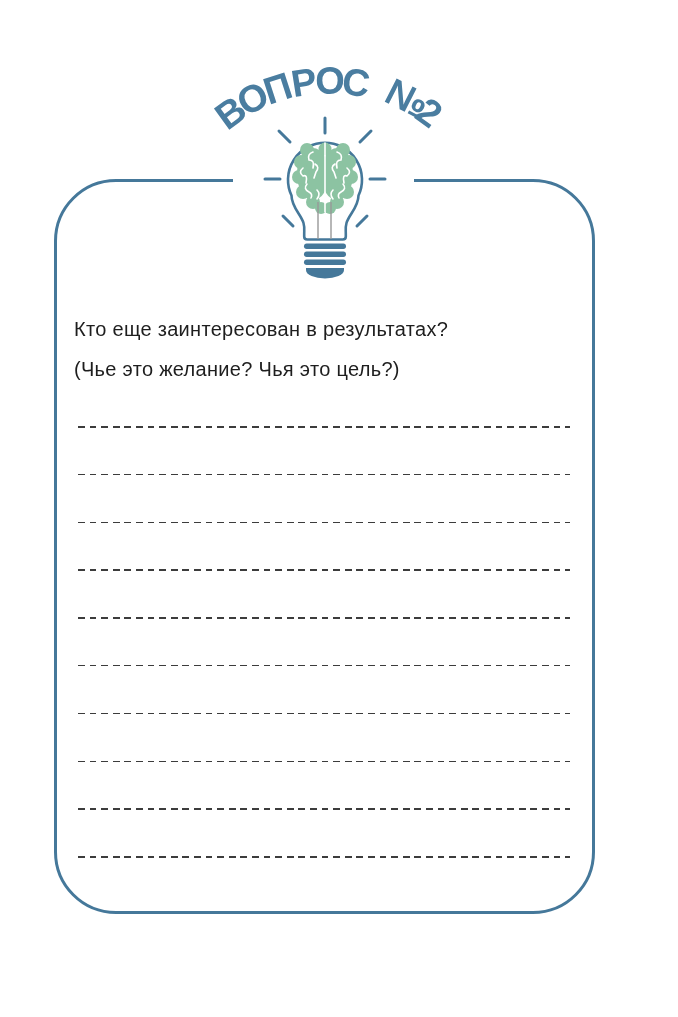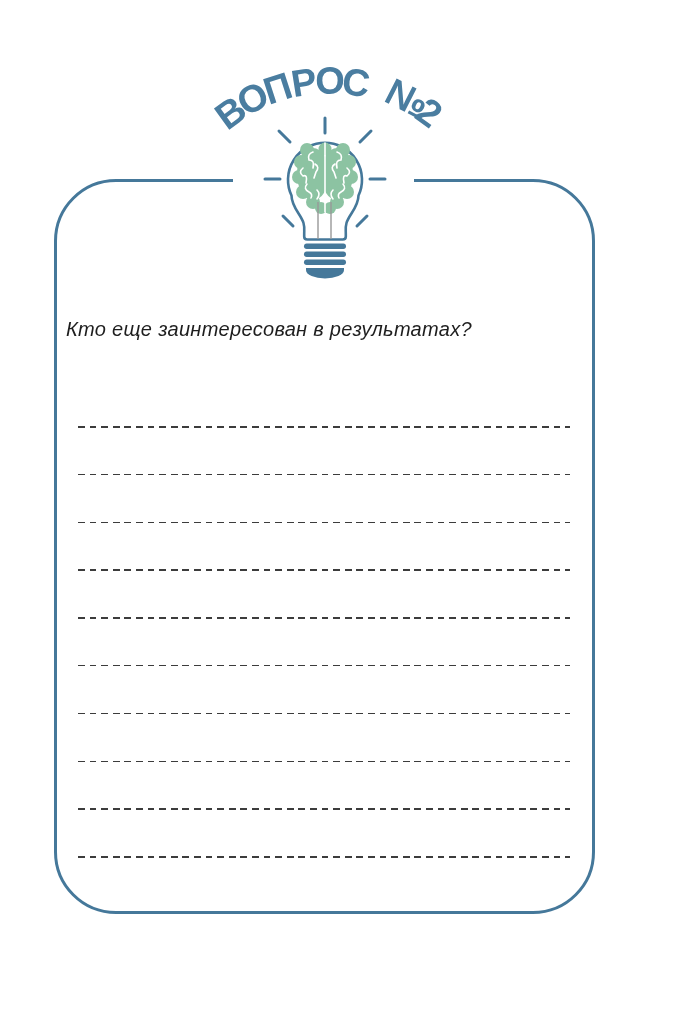--- a/index.html
+++ b/index.html
@@ -38,27 +38,26 @@
     background: var(--background, #ffffff);
   }
   .bulb { position: absolute; left: 235px; top: 112px; width: 180px; height: 170px; }
   .stroke-accent { stroke: var(--accent, #45789a); }
   .fill-accent   { fill: var(--accent, #45789a); }
   .fill-brain    { fill: var(--brain, #8cc3a2); }
   .stroke-wire   { stroke: var(--wire, #999999); }
 
   .question {
     position: absolute;
-    left: 66px; top: 309px;
+    left: 74px; top: 309px;
     width: 480px;
     font-size: 20px;
     line-height: 40px;
     letter-spacing: 0.3px;
     color: var(--text, #1e1e1e);
-    font-style: italic;
   }
   .answer-lines {
     position: absolute;
     left: 78px; top: 426px;
     width: 492px;
   }
   .answer-line {
     height: 1.5px;
     margin-bottom: 46.3px;
     background: repeating-linear-gradient(90deg,
@@ -146,20 +145,21 @@
     <g class="fill-accent">
       <rect x="69" y="131.5" width="42" height="5.5" rx="2.7"></rect>
       <rect x="69" y="139.5" width="42" height="5.5" rx="2.7"></rect>
       <rect x="69" y="147.5" width="42" height="5.5" rx="2.7"></rect>
       <path d="M71,156 h38 v2 a19,8.5 0 0 1 -38,0 z"></path>
     </g>
   </svg>
 
   <div class="question">
     <div>Кто еще заинтересован в результатах?</div>
+    <div>(Чье это желание? Чья это цель?)</div>
   </div>
 
   <div class="answer-lines">
       <div class="answer-line"></div>
       <div class="answer-line"></div>
       <div class="answer-line"></div>
       <div class="answer-line"></div>
       <div class="answer-line"></div>
       <div class="answer-line"></div>
       <div class="answer-line"></div>

